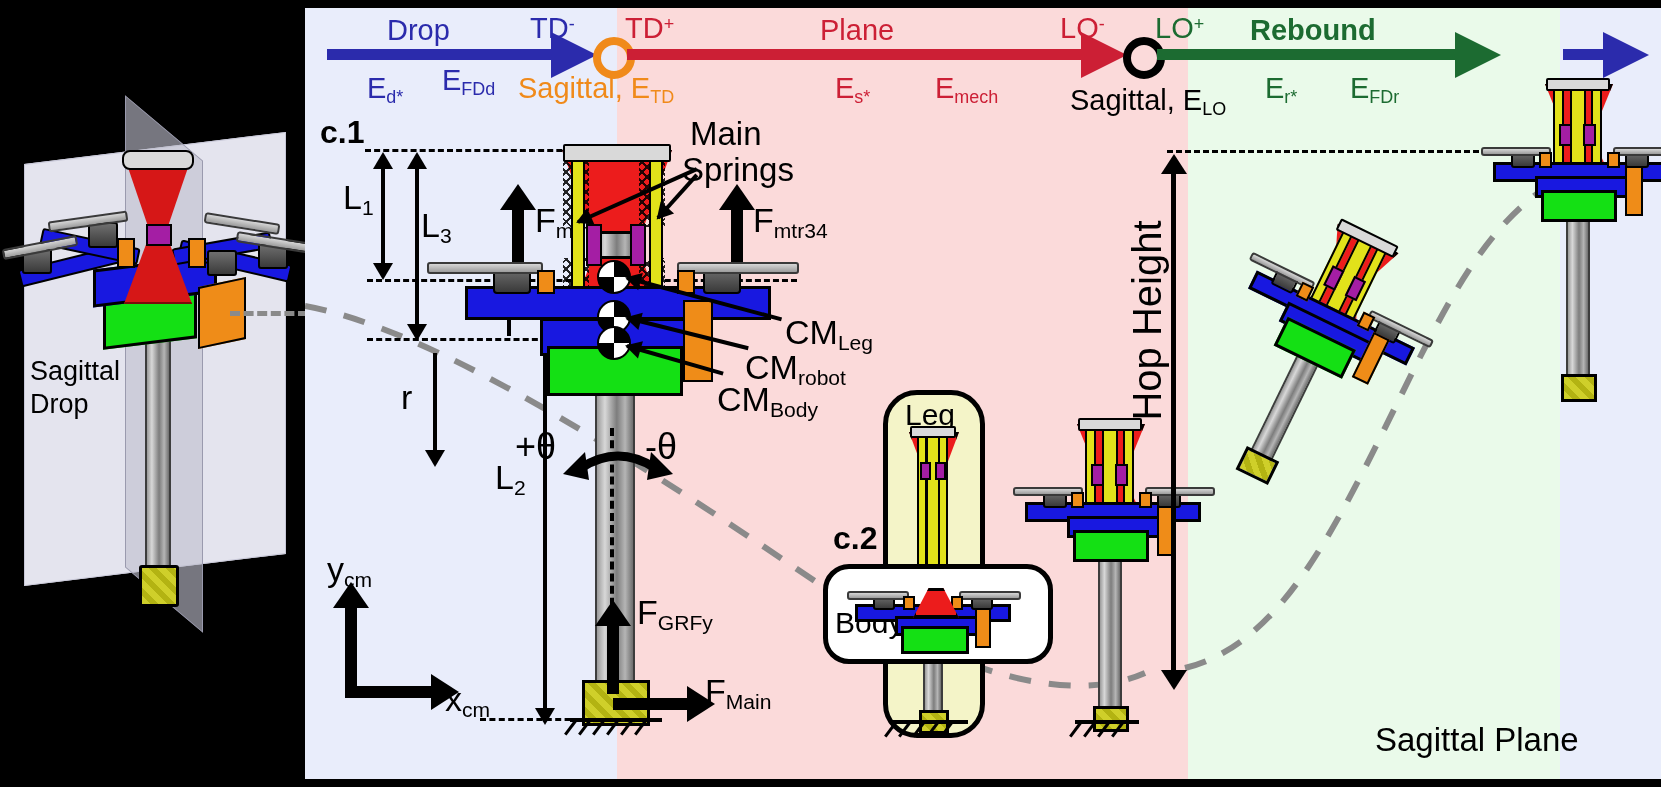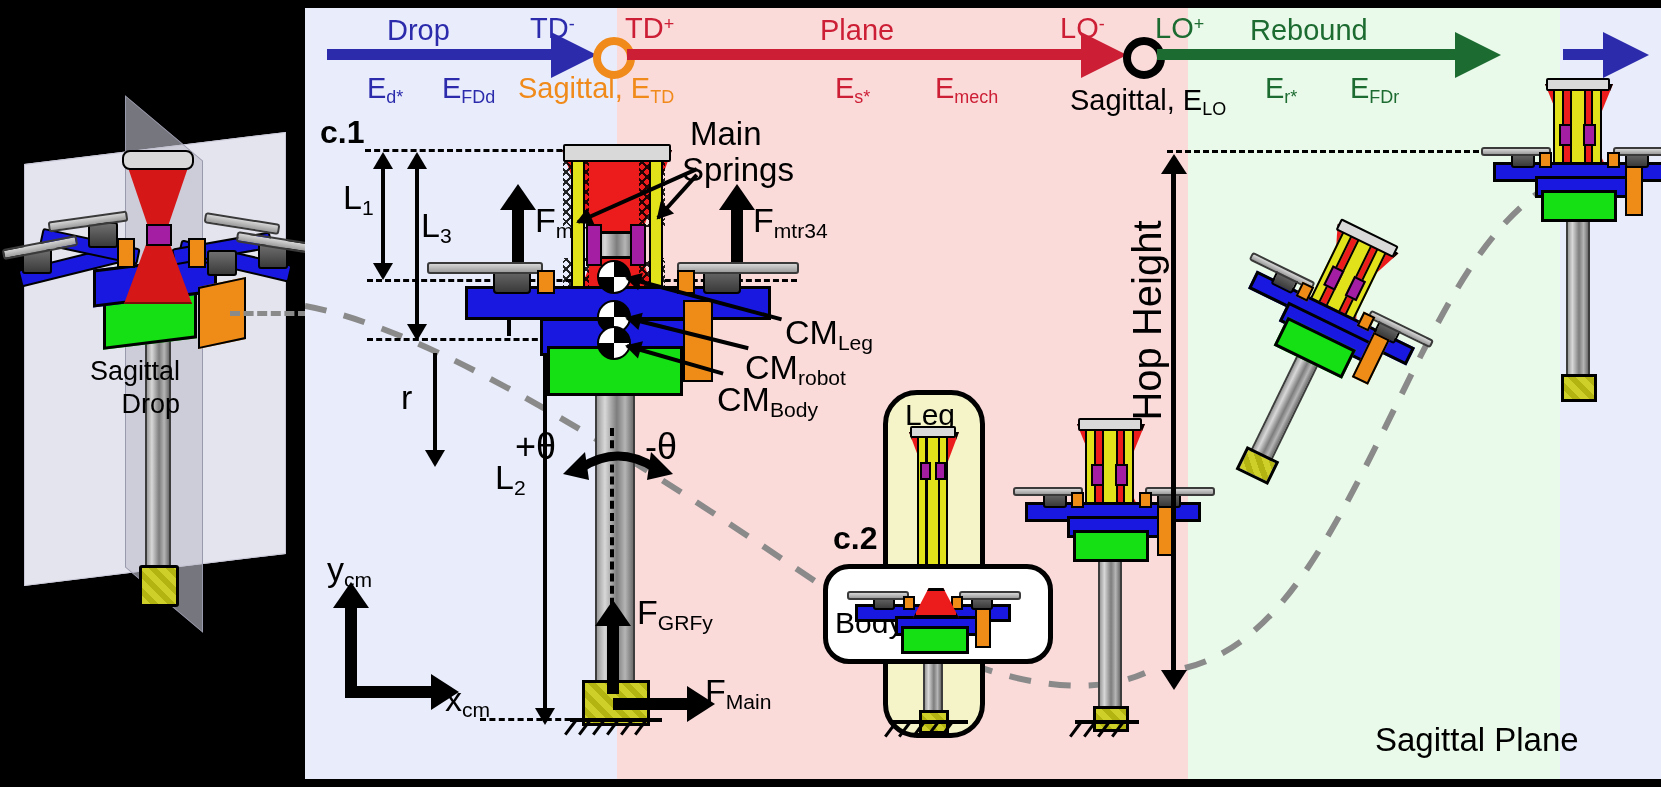--- a/index.html
+++ b/index.html
@@ -3,21 +3,21 @@
 <meta charset="utf-8">
 <style>
   html,body{margin:0;padding:0;background:#000;}
   body{width:1661px;height:787px;font-family:"Liberation Sans",sans-serif;overflow:hidden;}
   #root{position:relative;width:1661px;height:787px;background:#000;}
 
   
   #leftpanel{position:absolute;left:0;top:0;width:305px;height:787px;background:#000;}
   .lp-plane-back{position:absolute;background:#e4e4ee;border:1px solid #c8c8d8;}
   .lp-plane-sag{position:absolute;background:rgba(190,190,205,.62);border:1px solid #9a9aae;}
-  .sagittal-lbl{position:absolute;color:#000;font-size:27px;line-height:33px;text-align:right;}
+  .sagittal-lbl{position:absolute;color:#000;font-size:27px;line-height:33px;text-align:left;}
 
   
   #main{position:absolute;left:305px;top:8px;width:1356px;height:771px;background:#e9edfb;overflow:hidden;}
   .band{position:absolute;top:0;bottom:0;}
 
   
   .tl-line{position:absolute;height:11px;}
   .tl-head{position:absolute;width:0;height:0;border-style:solid;}
   .tl-ring{position:absolute;border-radius:50%;background:transparent;}
   .tl-word{position:absolute;font-size:29px;white-space:nowrap;}
@@ -136,39 +136,39 @@
     <div class="tl-ring" style="left:818px;top:29px;width:26px;height:26px;border:8px solid #000;"></div>
 
     <div class="tl-line" style="left:852px;top:41px;width:315px;background:#1c6b31;"></div>
     <div class="tl-head" style="left:1150px;top:24px;border-width:23px 0 23px 46px;border-color:transparent transparent transparent #1c6b31;"></div>
 
     <div class="tl-line" style="left:1258px;top:41px;width:50px;background:#2b2bac;"></div>
     <div class="tl-head" style="left:1298px;top:24px;border-width:23px 0 23px 46px;border-color:transparent transparent transparent #2b2bac;"></div>
 
     <div class="tl-word" style="left:82px;top:6px;color:#2b2bac;">Drop</div>
     <div class="tl-word" style="left:515px;top:6px;color:#cc1f35;">Plane</div>
-    <div class="tl-word" style="left:945px;top:6px;color:#1c6b31;">Rebound</div>
+    <div class="tl-word" style="left:945px;top:6px;color:#1c6b31;font-weight:bold;">Rebound</div>
 
     <div class="tl-sym" style="left:225px;top:4px;color:#2b2bac;">
       <span>TD</span><span class="sup">-</span>
     </div>
     <div class="tl-sym" style="left:320px;top:4px;color:#cc1f35;">
       <span>TD</span><span class="sup">+</span>
     </div>
     <div class="tl-sym" style="left:755px;top:4px;color:#cc1f35;">
       <span>LO</span><span class="sup">-</span>
     </div>
     <div class="tl-sym" style="left:850px;top:4px;color:#1c6b31;">
       <span>LO</span><span class="sup">+</span>
     </div>
 
     <div class="tl-sym" style="left:62px;top:64px;color:#2b2bac;">
       <span>E</span><span class="sub">d*</span>
     </div>
-    <div class="tl-sym" style="left:137px;top:64px;color:#2b2bac;">
+    <div class="tl-sym" style="left:137px;top:56px;color:#2b2bac;">
       <span>E</span><span class="sub">FDd</span>
     </div>
     <div class="tl-sym" style="left:213px;top:64px;color:#f08a1a;">
       <span>Sagittal,</span>
       <span>E</span><span class="sub">TD</span>
     </div>
     <div class="tl-sym" style="left:530px;top:64px;color:#cc1f35;">
       <span>E</span><span class="sub">s*</span>
     </div>
     <div class="tl-sym" style="left:630px;top:64px;color:#cc1f35;">

